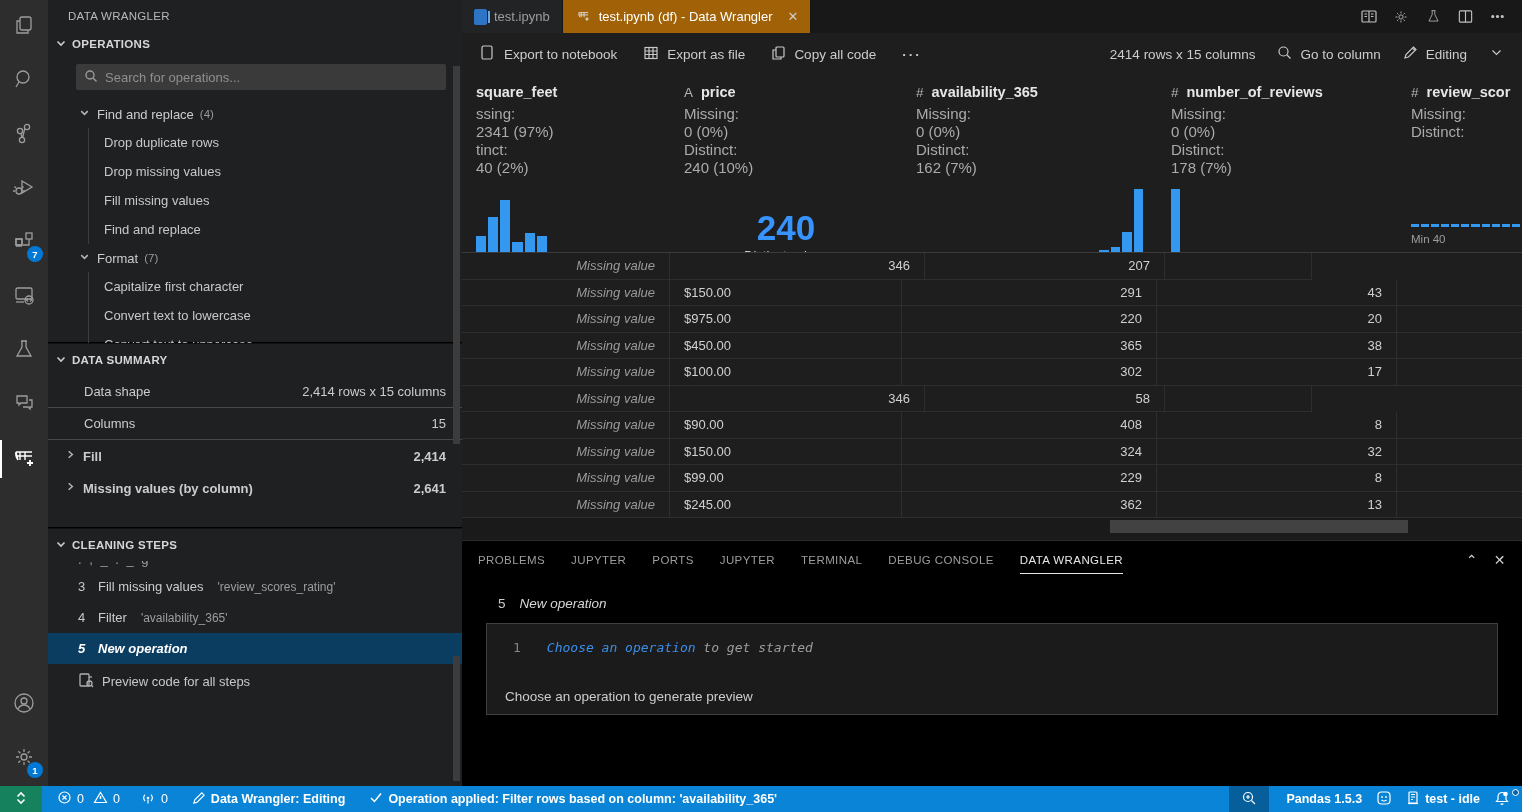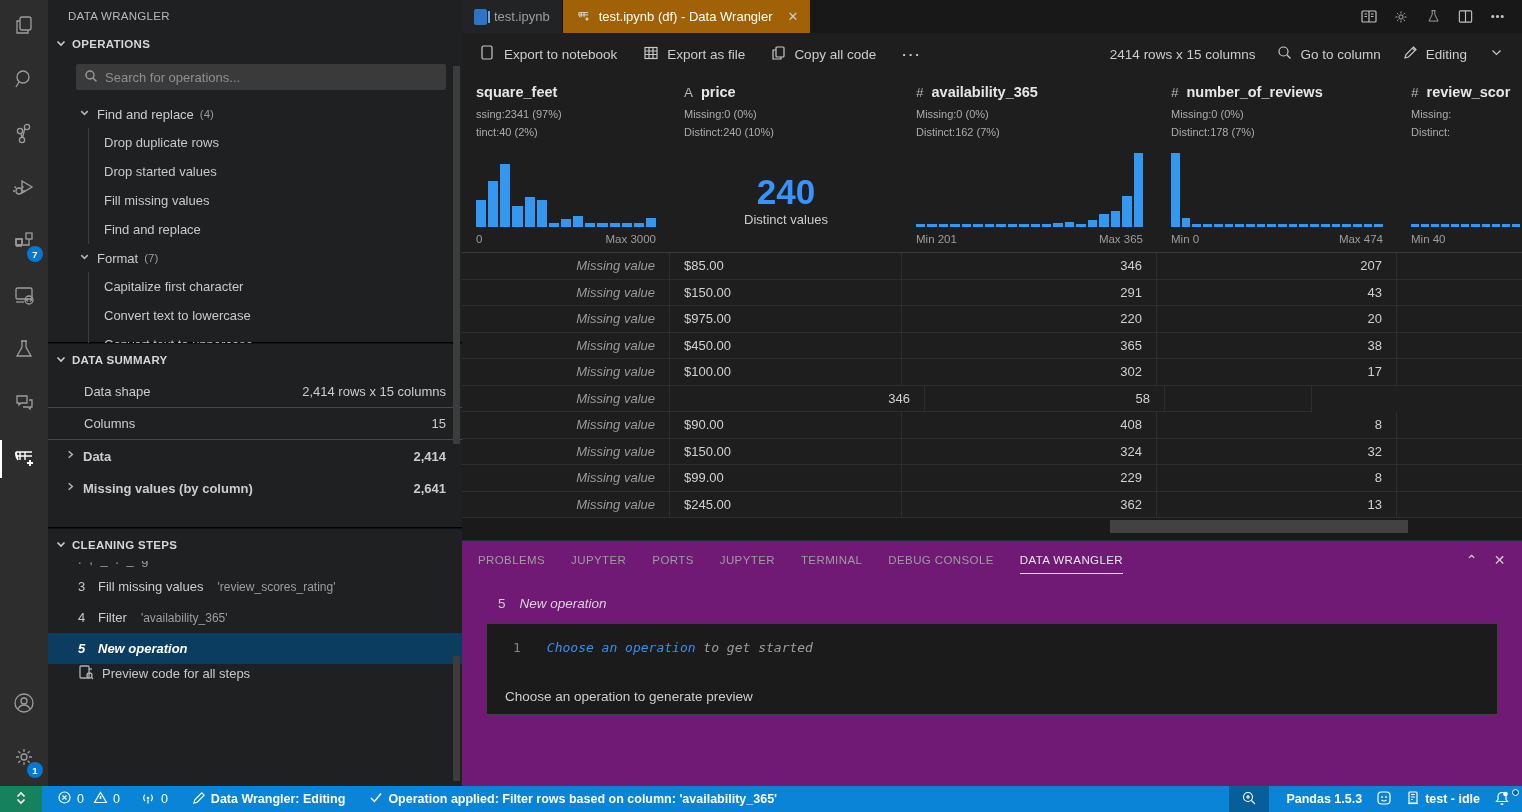--- a/index.html
+++ b/index.html
@@ -44,21 +44,21 @@
   .tree-row .v { margin-left:auto; }
   .steps-area { position:relative; }
   .step-row { display:flex; align-items:baseline; padding:8px 0 8px 30px; cursor:pointer; }
   .step-row .n { width:20px; color:#c8c8c8; }
   .step-row .lbl { color:#cccccc; }
   .step-row .det { color:#9d9d9d; font-size:12px; margin-left:14px; }
   .step-row.selected { background:#0b3d61; font-weight:bold; font-style:italic; }
   .step-row.selected .n, .step-row.selected .lbl { color:#ffffff; }
   .step-clip { height:10px; overflow:hidden; color:#9d9d9d; padding-left:30px; }
   .step-clip span { position:relative; top:-9px; letter-spacing:2px; }
-  .sb-footer-item { display:flex; align-items:center; gap:8px; padding:0 0 8px 30px; color:#c8c8c8; cursor:pointer; }
+  .sb-footer-item { display:flex; align-items:center; gap:8px; padding:8px 0 8px 30px; color:#c8c8c8; cursor:pointer; }
   .sb-footer-item svg { stroke:#b0b0b0; fill:none; stroke-width:1.3; }
   .sb-vscroll { position:absolute; right:2px; width:7px; background:#3c3c3c; border-radius:0px; }
 
   
   .editor-col { flex:1; min-width:0; display:flex; flex-direction:column; background:#1e1e1e; }
 
   
   .tabbar { height:33px; background:#181818; display:flex; align-items:stretch; position:relative; flex-shrink:0; }
   .tab { display:flex; align-items:center; gap:7px; padding:0 12px; font-size:13px; color:#9d9d9d; background:#222324; cursor:pointer;
     border-right:1px solid #151515; }
@@ -77,38 +77,38 @@
   .wt-item svg { stroke:#c8c8c8; fill:none; stroke-width:1.2; }
   .wt-static { cursor:default; }
   .wt-right { margin-left:auto; display:flex; align-items:center; gap:22px; }
 
   
   .grid { flex:1; min-height:0; display:flex; flex-direction:column; overflow:hidden; position:relative; }
   .grid-head { display:flex; height:177px; flex-shrink:0; }
   .gcol { flex-shrink:0; padding:4px 14px 0 14px; overflow:hidden; }
   .gcol .cname { display:flex; align-items:center; gap:8px; font-size:14.5px; font-weight:bold; color:#e6e6e6; height:26px; white-space:nowrap; }
   .cname .ticon { font-weight:normal; color:#b5b5b5; font-size:13.5px; }
-  .stat { display:flex; font-size:11px; color:#ababab; line-height:18px; white-space:nowrap; }
+  .stat { display:flex; justify-content:space-between; font-size:15px; color:#ababab; line-height:18px; white-space:nowrap;flex-direction:column; }
   .viz { height:80px; margin-top:6px; display:flex; align-items:flex-end; gap:2px; }
   .viz .bar { background:#3498f0; flex:1; }
   .viz-distinct { height:80px; margin-top:6px; display:flex; flex-direction:column; align-items:center; justify-content:flex-end; }
   .big-distinct { font-size:35px; font-weight:bold; color:#3794ff; line-height:36px; }
   .big-label { font-size:13px; color:#cccccc; margin-top:2px; }
   .axis { display:flex; justify-content:space-between; font-size:11.5px; color:#9d9d9d; margin-top:6px; white-space:nowrap; }
   .grid-body { border-top:1px solid #3a3a3a; }
   .grow { display:flex; height:26.5px; }
   .gcell { flex-shrink:0; border-bottom:1px solid #2e2e2e; border-right:1px solid #2e2e2e; font-size:13px; color:#d0d0d0;
     display:flex; align-items:center; padding:0 14px; white-space:nowrap; overflow:hidden; }
   .gcell.right { justify-content:flex-end; }
   .gcell.miss { justify-content:flex-end; font-style:italic; color:#9a9a9a; }
   .hscroll-zone { height:23px; position:relative; background:#1a1a1a; }
   .hthumb { position:absolute; top:2px; height:13px; background:#424242; }
 
   
-  .panel { height:246px; background:#701a75; border-top:1px solid #2b2b2b; display:flex; flex-direction:column; flex-shrink:0; }
+  .panel { height:246px; background:#000000; border-top:1px solid #2b2b2b; display:flex; flex-direction:column; flex-shrink:0; }
   .panel-tabs { height:37px; display:flex; align-items:center; padding:0 16px; gap:26px; font-size:11.5px; letter-spacing:.4px;
     color:#9d9d9d; flex-shrink:0; }
   .ptab { cursor:pointer; padding:9px 0 7px 0; border-bottom:1.5px solid transparent; white-space:nowrap; }
   .ptab.active { color:#e7e7e7; border-bottom-color:#e7e7e7; }
   .panel-actions { margin-left:auto; display:flex; gap:16px; color:#cccccc; }
   .panel-actions .pa { cursor:pointer; font-size:14px; }
   .panel-body { padding:10px 24px 0 24px; font-size:13.5px; }
   .pstep { display:flex; gap:14px; align-items:baseline; padding:8px 0 12px 12px; }
   .pstep .t { font-style:italic; color:#d6d6d6; }
   .codebox { border:1px solid #3f3f3f; background:#1b1b1b; height:92px; position:relative; }
@@ -240,21 +240,21 @@
       <div class="ops-scroll" id="ops-list" style="height:243px;">
           <div class="op-group">
             <span class="chev"><svg width="13" height="13" viewBox="0 0 14 14" style="stroke:#b5b5b5;fill:none;stroke-width:1.6">
                 <path d="M3.5 5.5 L7 9 L10.5 5.5"></path>
               </svg></span>
             <span>Find and replace</span>
             <span class="cnt">(4)</span>
           </div>
           <div class="op-guide">
             <div class="op-item">Drop duplicate rows</div>
-            <div class="op-item">Drop started values</div>
+            <div class="op-item">Drop missing values</div>
             <div class="op-item">Fill missing values</div>
             <div class="op-item">Find and replace</div>
           </div>
           <div class="op-group">
             <span class="chev"><svg width="13" height="13" viewBox="0 0 14 14" style="stroke:#b5b5b5;fill:none;stroke-width:1.6">
                 <path d="M3.5 5.5 L7 9 L10.5 5.5"></path>
               </svg></span>
             <span>Format</span>
             <span class="cnt">(7)</span>
           </div>
@@ -277,21 +277,21 @@
             <span class="v">2,414 rows x 15 columns</span>
           </div>
           <div class="summary-row">
             <span class="l">Columns</span>
             <span class="v">15</span>
           </div>
           <div class="tree-row">
             <span class="chev"><svg width="13" height="13" viewBox="0 0 14 14" style="stroke:#b5b5b5;fill:none;stroke-width:1.6">
                 <path d="M5 3.5 L9 7 L5 10.5"></path>
               </svg></span>
-            <span class="lbl">Data</span>
+            <span class="lbl">Fill</span>
             <span class="v">2,414</span>
           </div>
           <div class="tree-row">
             <span class="chev"><svg width="13" height="13" viewBox="0 0 14 14" style="stroke:#b5b5b5;fill:none;stroke-width:1.6">
                 <path d="M5 3.5 L9 7 L5 10.5"></path>
               </svg></span>
             <span class="lbl">Missing values (by column)</span>
             <span class="v">2,641</span>
           </div>
         </div>
@@ -595,21 +595,20 @@
               </div>
               <div class="axis">
                 <span>Min 40</span>
                 <span></span>
               </div>
             </div>
           </div>
         <div class="grid-body" id="grid-body">
             <div class="grow">
               <div class="gcell miss" style="width: 208px;">Missing value</div>
-              <div class="gcell" style="width: 232px;">$85.00</div>
               <div class="gcell right" style="width: 255px;">346</div>
               <div class="gcell right" style="width: 240px;">207</div>
               <div class="gcell right" style="width: 147px;"></div>
             </div>
             <div class="grow">
               <div class="gcell miss" style="width: 208px;">Missing value</div>
               <div class="gcell" style="width: 232px;">$150.00</div>
               <div class="gcell right" style="width: 255px;">291</div>
               <div class="gcell right" style="width: 240px;">43</div>
               <div class="gcell right" style="width: 147px;"></div>

